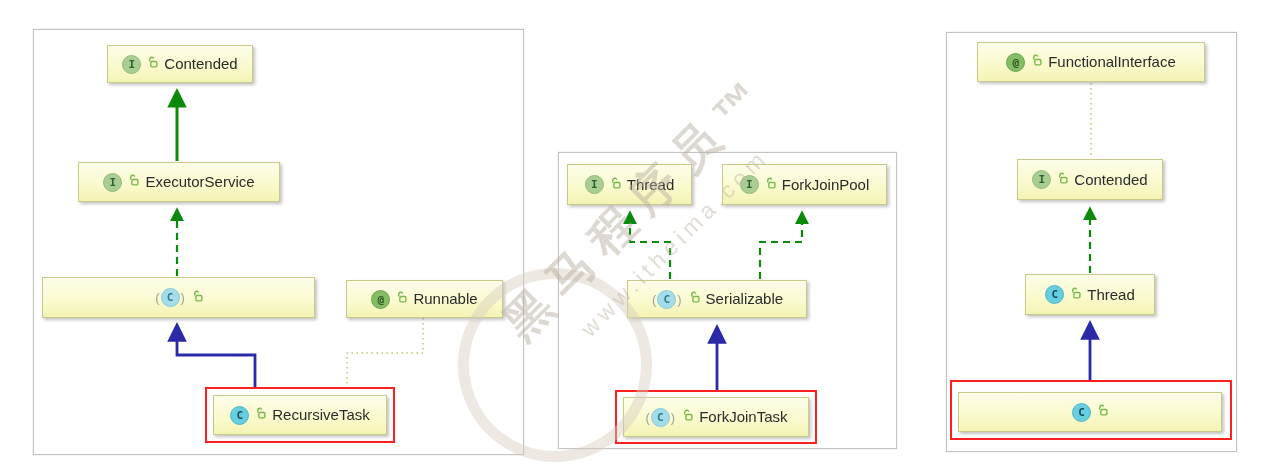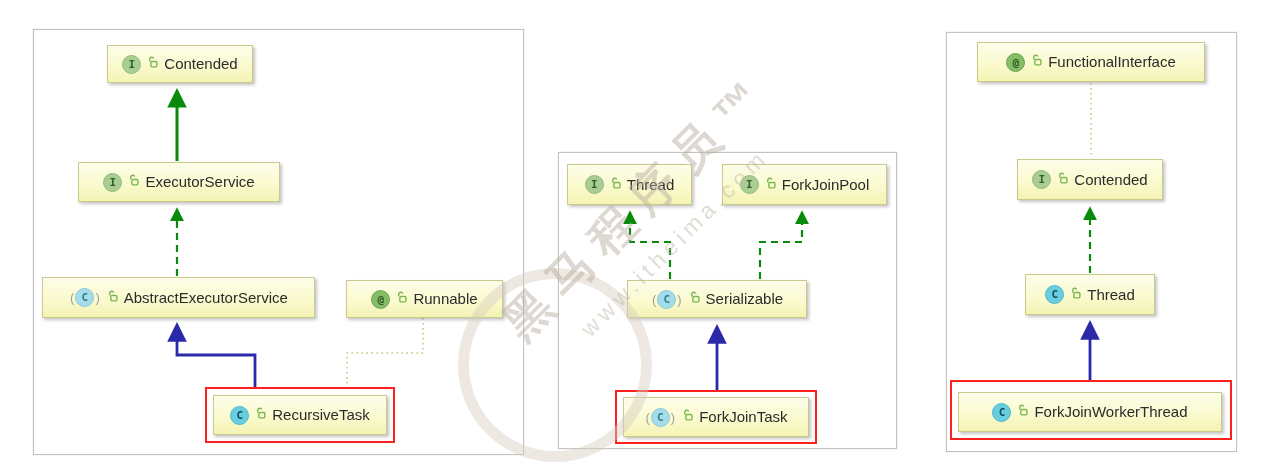--- a/index.html
+++ b/index.html
@@ -115,21 +115,20 @@
       <span class="paren">(</span>
       <span class="circ">C</span>
       <span class="paren">)</span>
     </span>
   <span class="lock">
       <svg width="11" height="12" viewBox="0 0 12 13">
         <path d="M3 6 V3.4 A2.3 2.3 0 0 1 7.4 2.7" fill="none" stroke="#7ab64c" stroke-width="1.5"></path>
         <rect x="4.2" y="6" width="6.6" height="5.8" rx="1.2" fill="none" stroke="#7ab64c" stroke-width="1.5"></rect>
       </svg>
     </span>
-  <span class="nlabel">AbstractExecutorService</span>
 </div>
 
 <div class="node" style="left:346px;top:280px;width:157px;height:38px;">
   <span class="nicon ann">
       <span class="circ">@</span>
     </span>
   <span class="lock">
       <svg width="11" height="12" viewBox="0 0 12 13">
         <path d="M3 6 V3.4 A2.3 2.3 0 0 1 7.4 2.7" fill="none" stroke="#7ab64c" stroke-width="1.5"></path>
         <rect x="4.2" y="6" width="6.6" height="5.8" rx="1.2" fill="none" stroke="#7ab64c" stroke-width="1.5"></rect>
@@ -249,20 +248,19 @@
 <div class="node" style="left:958px;top:392px;width:264px;height:40px;">
   <span class="nicon cls">
       <span class="circ">C</span>
     </span>
   <span class="lock">
       <svg width="11" height="12" viewBox="0 0 12 13">
         <path d="M3 6 V3.4 A2.3 2.3 0 0 1 7.4 2.7" fill="none" stroke="#7ab64c" stroke-width="1.5"></path>
         <rect x="4.2" y="6" width="6.6" height="5.8" rx="1.2" fill="none" stroke="#7ab64c" stroke-width="1.5"></rect>
       </svg>
     </span>
-  <span class="nlabel">ForkJoinWorkerThread</span>
 </div>
 
 <div class="wm wm-circle"></div>
 <div class="wm wm-text">
   <div class="wm-line1">黑马程序员™</div>
   <div class="wm-line2">www.itheima.com</div>
 </div>
 
 </body></html>

